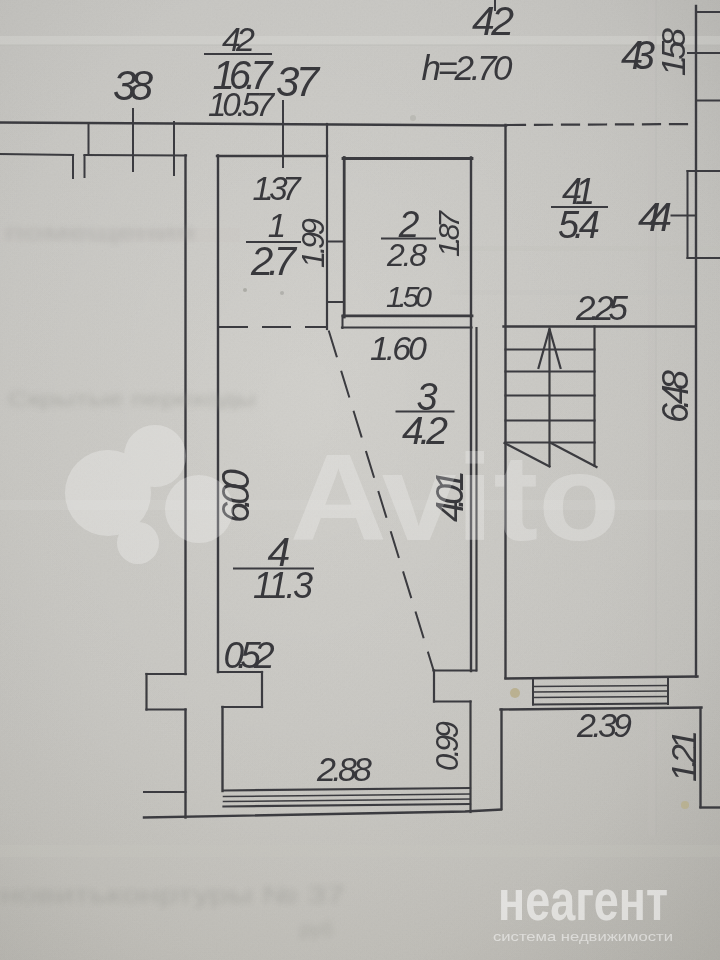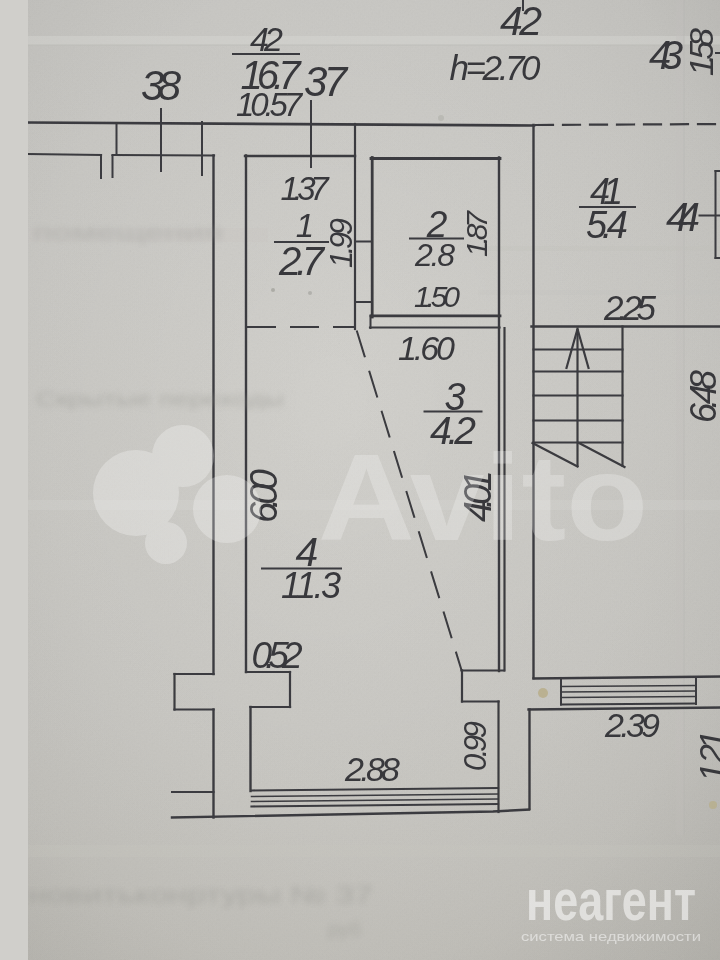--- a/index.html
+++ b/index.html
@@ -1,17 +1,17 @@
 <!DOCTYPE html>
 <html><head>
 <meta charset="utf-8">
 <style>
   html,body{margin:0;padding:0;width:720px;height:960px;overflow:hidden;}
   body{font-family:"Liberation Sans",sans-serif;background:#d0cfcb;}
-  .wrap{position:relative;width:603px;height:960px;margin-left:28px;}
+  .wrap{position:relative;width:603px;height:960px;}
   svg{position:absolute;top:0;left:0;}
 </style>
 </head>
 <body>
 <div class="wrap">
 <svg width="720" height="960" viewBox="0 0 720 960">
 <defs>
   <radialGradient id="paper" cx="45%" cy="40%" r="80%">
     <stop offset="0%" stop-color="#d1d0cc"></stop>
     <stop offset="55%" stop-color="#cbcac6"></stop>

